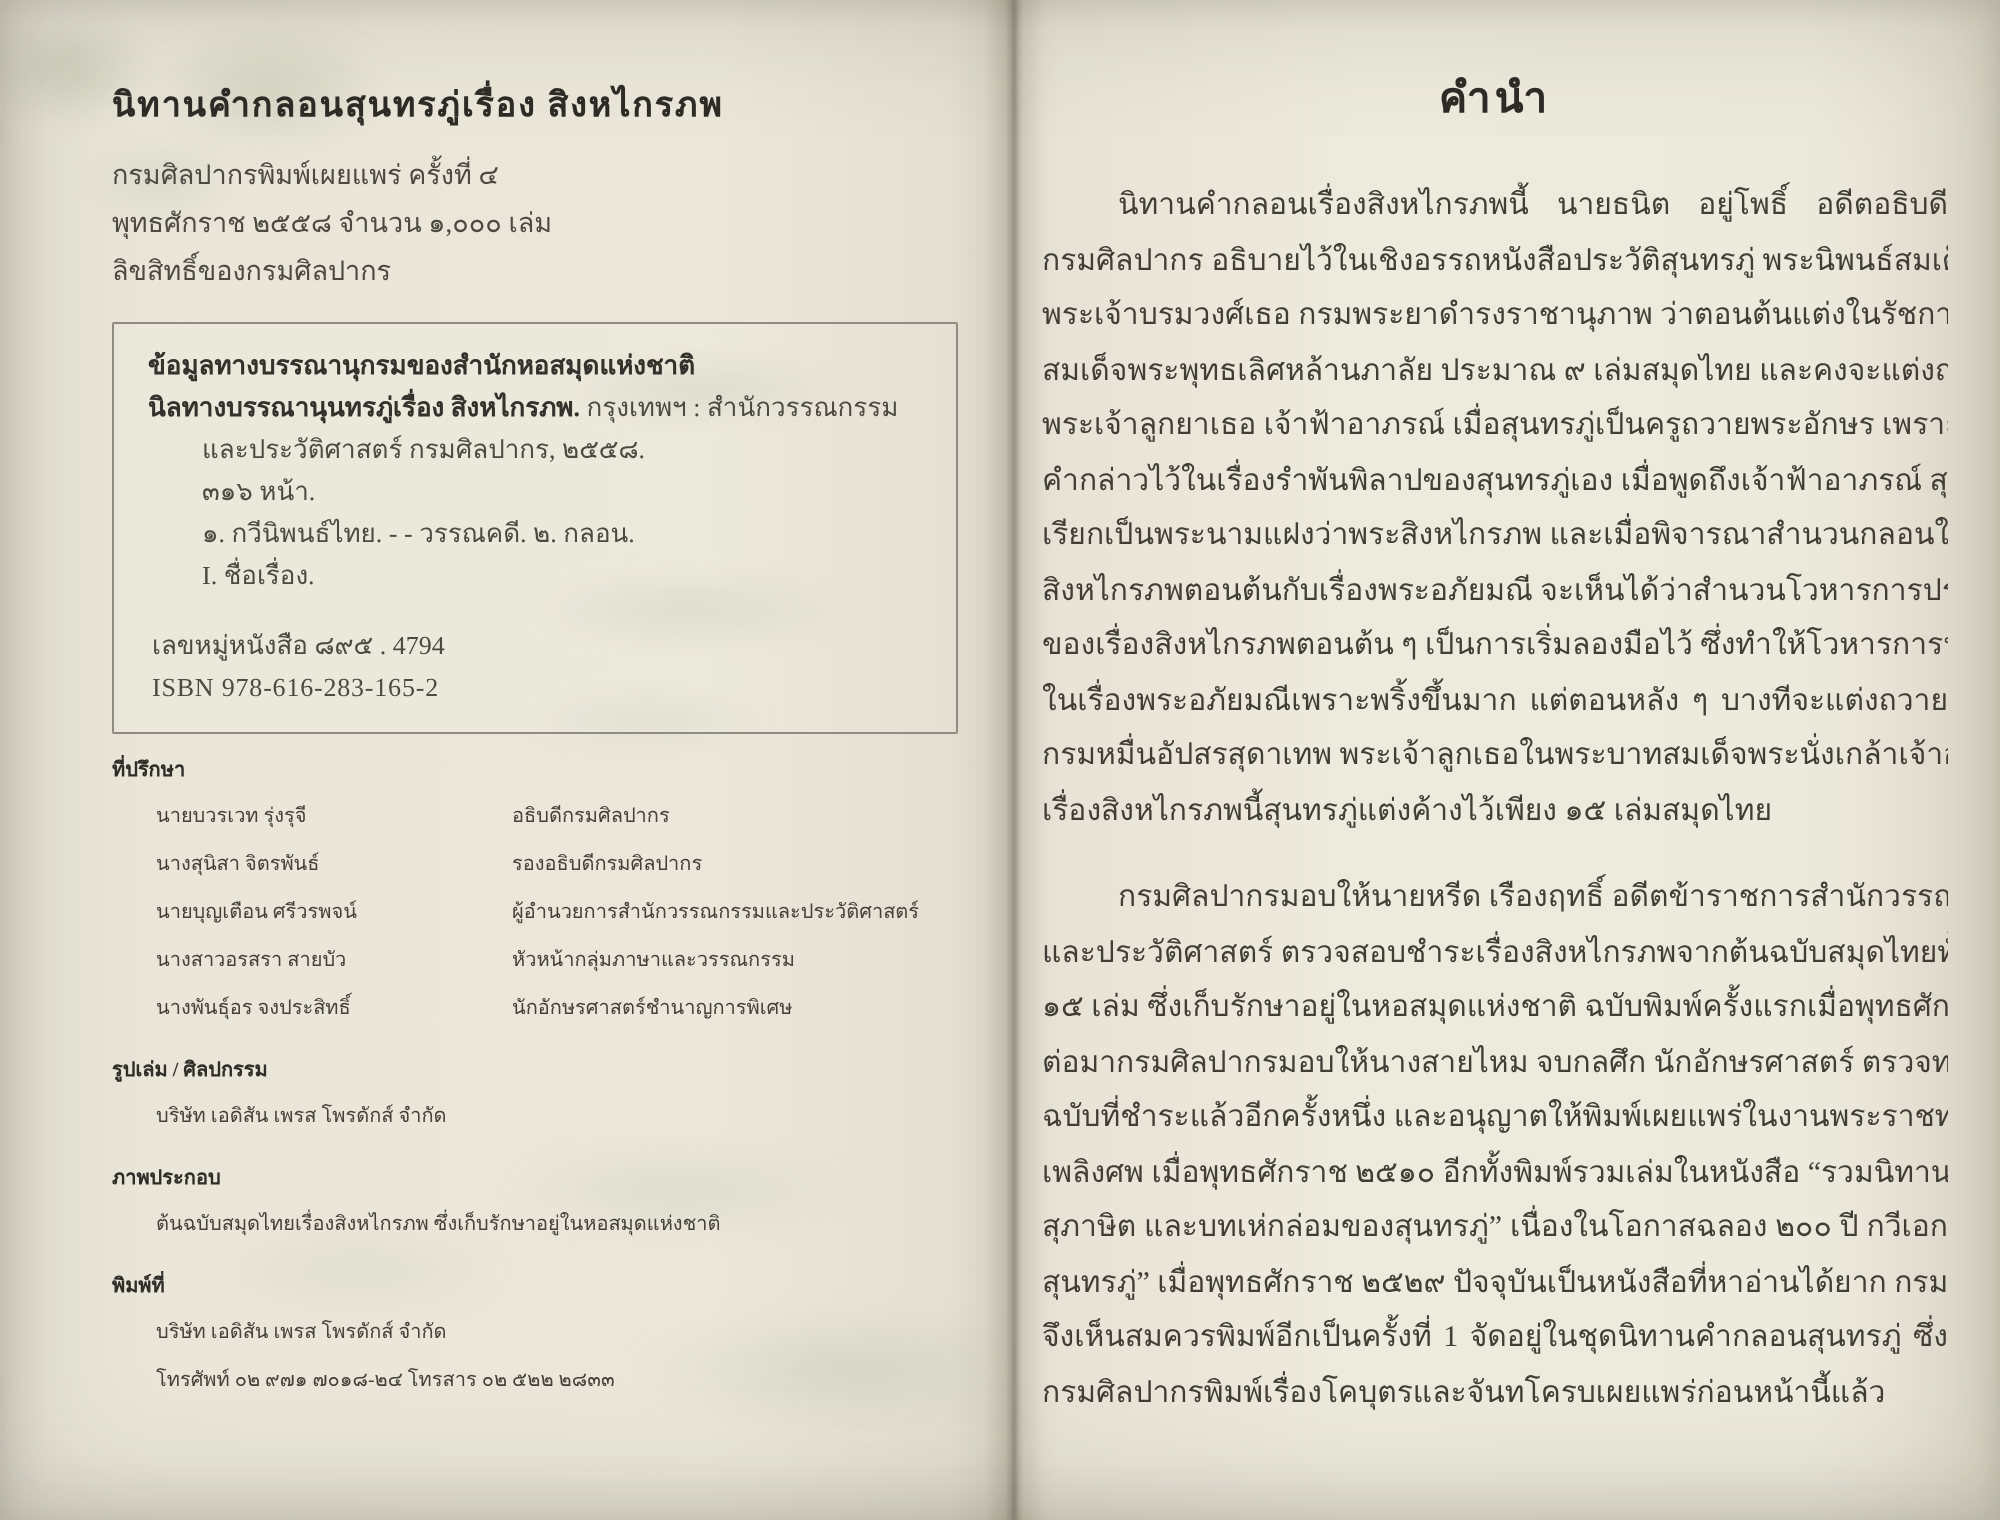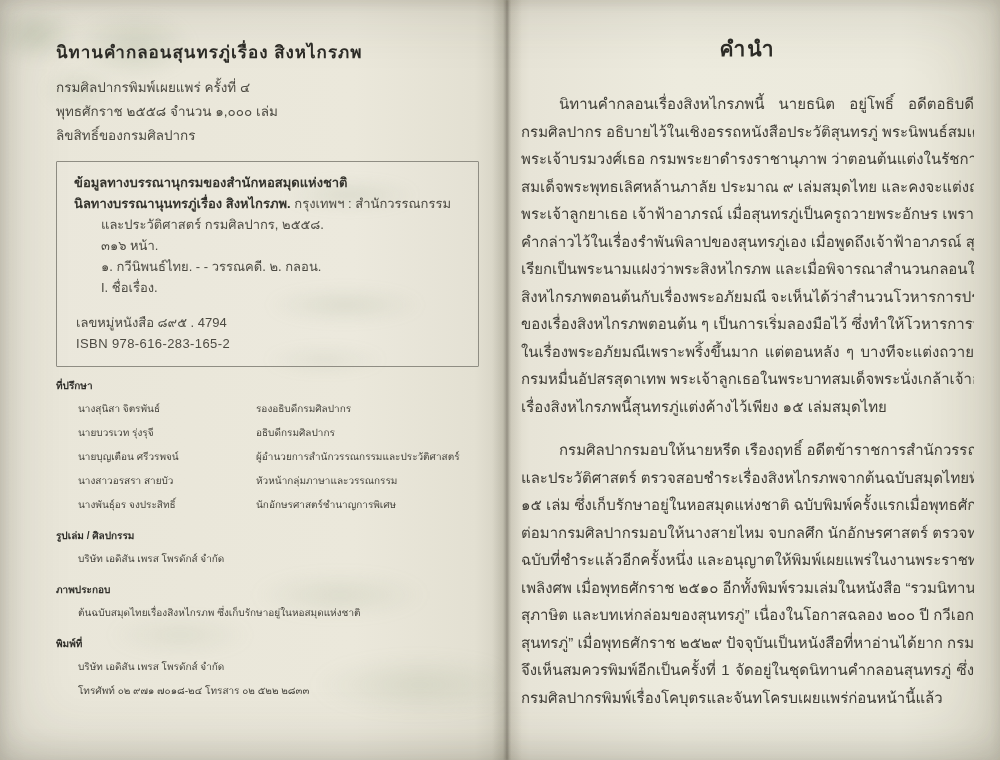--- a/index.html
+++ b/index.html
@@ -1,18 +1,18 @@
 <!DOCTYPE html>
 <html lang="th"><head>
 <meta charset="utf-8">
 <style>
   html,body{margin:0;padding:0;background:#d8d5c8;}
   .photo{
     position:relative;width:1000px;height:760px;overflow:hidden;
-    font-family:Liberation Sans, sans-serif;color:#44423b;background:#bef264;
+    font-family:Liberation Serif, serif;color:#44423b;background:#bef264;
   }
   .photo::after{
     content:"";position:absolute;inset:0;pointer-events:none;
     box-shadow:inset 0 0 70px rgba(62,57,40,.20), inset 0 -10px 25px rgba(62,57,40,.10), inset 0 4px 12px rgba(62,57,40,.08);
   }
   .page{position:absolute;top:0;bottom:0;}
   .page.left{
     left:0;width:505px;
     background:linear-gradient(90deg,#e2dfd2 0%,#e9e6d9 5%,#ebe8db 70%,#e3e0d2 94%,#d3d0c1 100%);
   }
@@ -130,26 +130,26 @@
             <div class="cip-line">I. ชื่อเรื่อง.</div>
           </div>
         <div class="cip-call">เลขหมู่หนังสือ  ๘๙๕ . 4794</div>
         <div class="cip-isbn">ISBN  978-616-283-165-2</div>
       </div>
 
       <div class="credits">
           <div class="credit-section">
             <div class="credit-heading">ที่ปรึกษา</div>
             <div class="credit-row">
+              <span class="credit-name">นายบวรเวท  รุ่งรุจี</span>
+              <span class="credit-role">อธิบดีกรมศิลปากร</span>
+            </div>
+            <div class="credit-row">
               <span class="credit-name">นางสุนิสา  จิตรพันธ์</span>
               <span class="credit-role">รองอธิบดีกรมศิลปากร</span>
-            </div>
-            <div class="credit-row">
-              <span class="credit-name">นายบวรเวท  รุ่งรุจี</span>
-              <span class="credit-role">อธิบดีกรมศิลปากร</span>
             </div>
             <div class="credit-row">
               <span class="credit-name">นายบุญเตือน  ศรีวรพจน์</span>
               <span class="credit-role">ผู้อำนวยการสำนักวรรณกรรมและประวัติศาสตร์</span>
             </div>
             <div class="credit-row">
               <span class="credit-name">นางสาวอรสรา  สายบัว</span>
               <span class="credit-role">หัวหน้ากลุ่มภาษาและวรรณกรรม</span>
             </div>
           </div>

